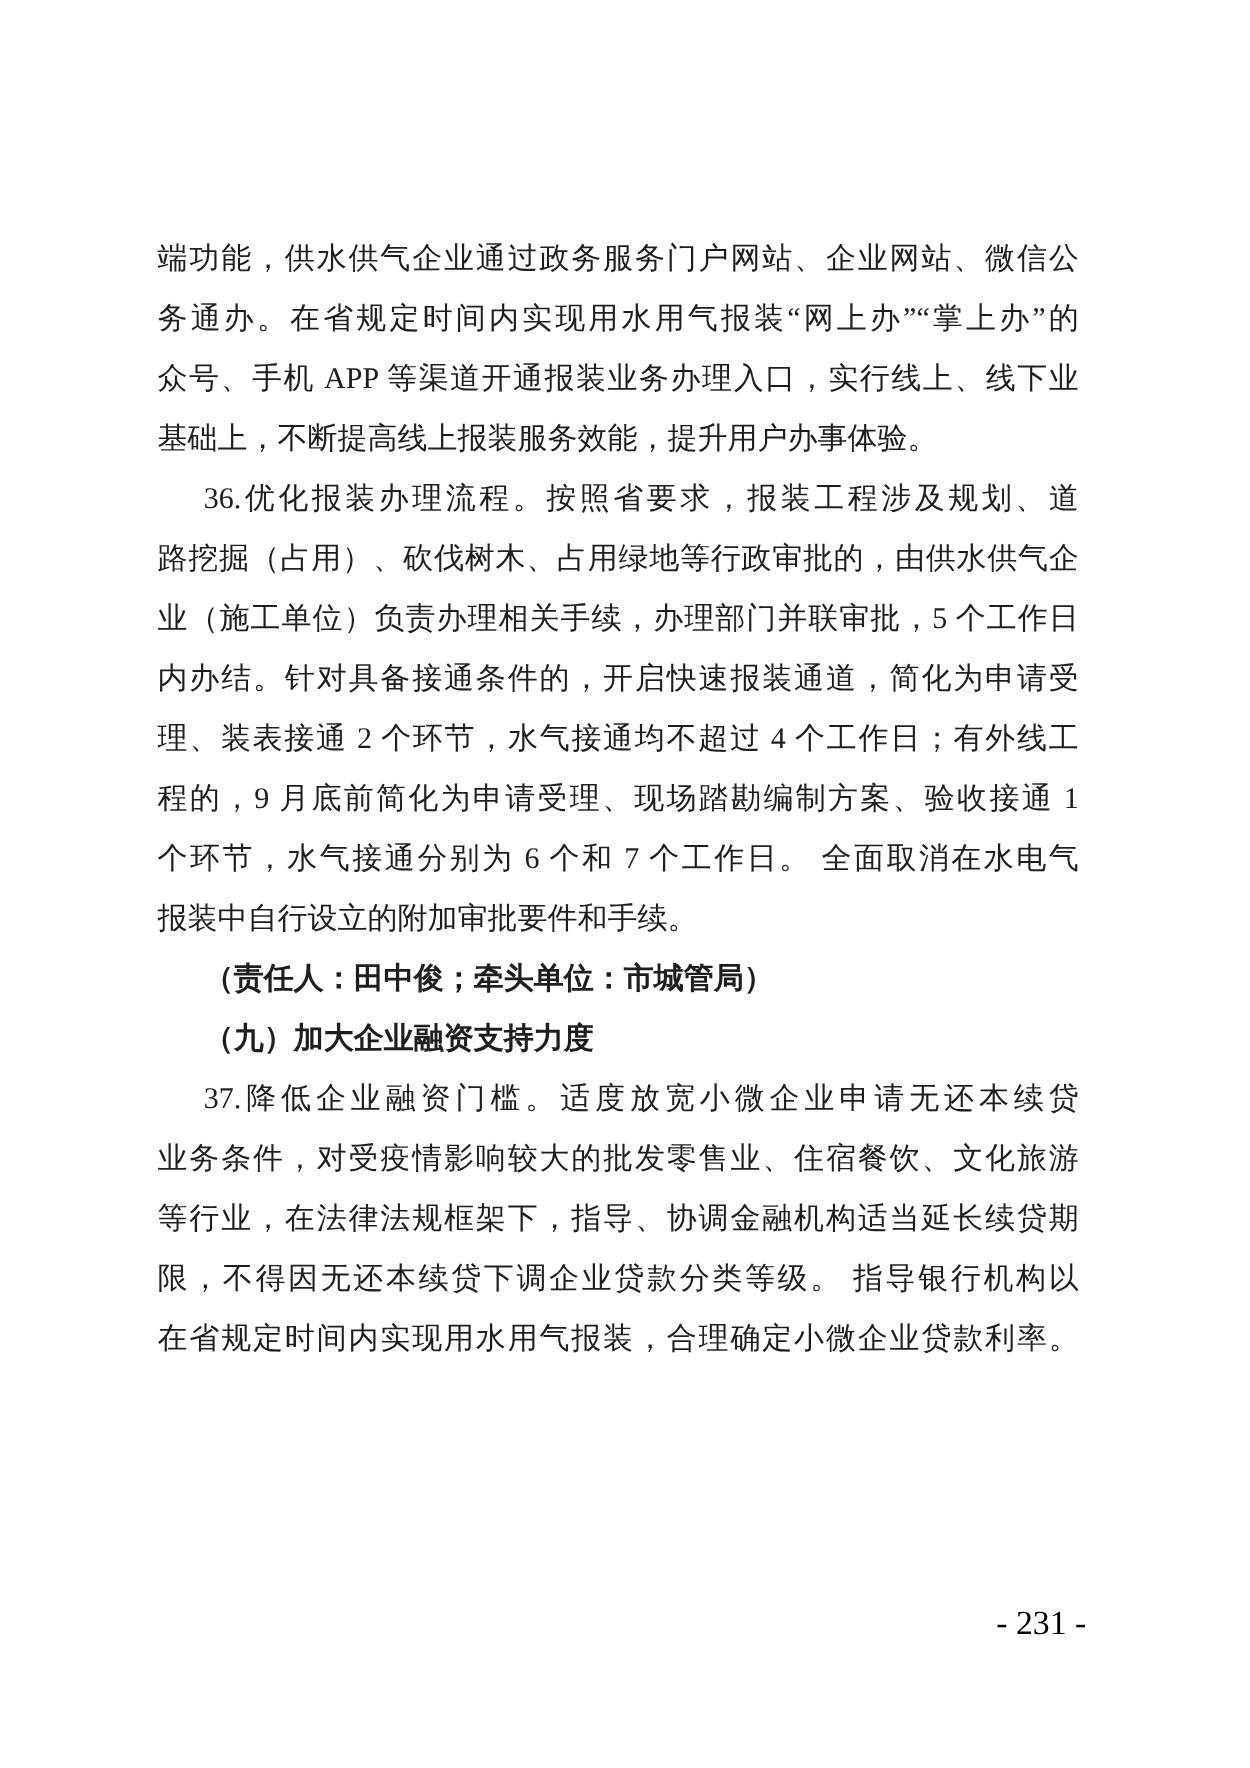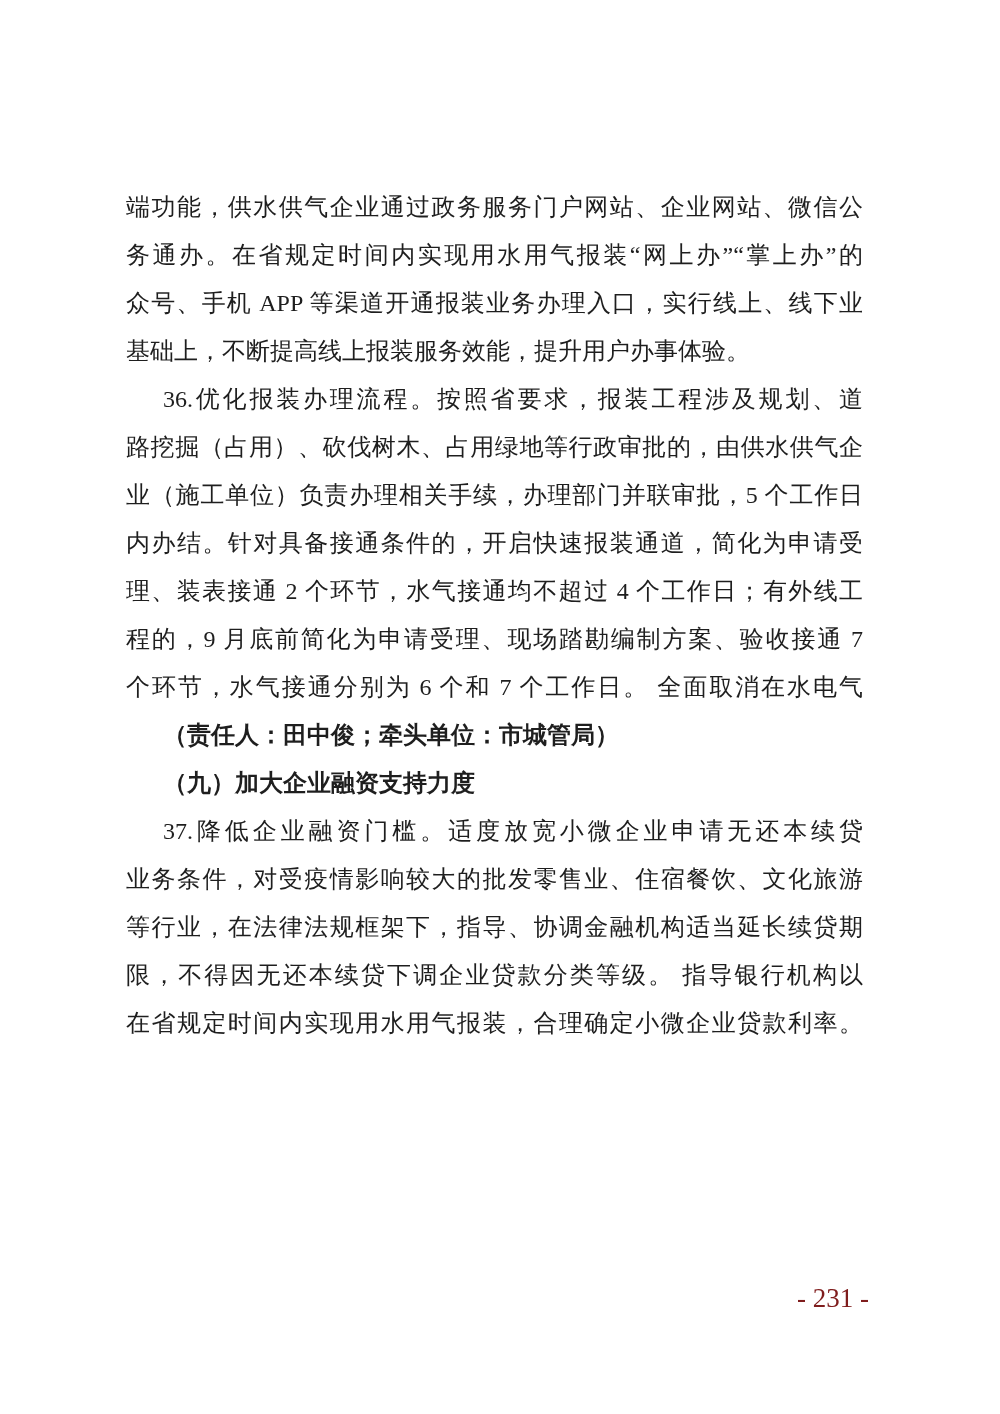--- a/index.html
+++ b/index.html
@@ -39,43 +39,44 @@
   .para.emphasis .line,
   .para.heading .line {
     font-weight: bold;
   }
   .footer {
     position: absolute;
     top: 1283px;
     right: 131px;
     font-size: 27px;
     line-height: 30px;
-    color: #7f1d1d;
+    color: #000000;
     font-family: "Liberation Serif", "DejaVu Serif", serif;
   }
 </style>
 </head>
 <body>
 
 <div class="page">
   <div id="doc-body">
       <div class="para body">
         <div class="line j">端功能，供水供气企业通过政务服务门户网站、企业网站、微信公</div>
         <div class="line j">务通办。在省规定时间内实现用水用气报装“网上办”“掌上办”的</div>
         <div class="line j">众号、手机 APP 等渠道开通报装业务办理入口，实行线上、线下业</div>
         <div class="line">基础上，不断提高线上报装服务效能，提升用户办事体验。</div>
       </div>
       <div class="para body">
         <div class="line j ind">36.优化报装办理流程。按照省要求，报装工程涉及规划、道</div>
         <div class="line j">路挖掘（占用）、砍伐树木、占用绿地等行政审批的，由供水供气企</div>
         <div class="line j">业（施工单位）负责办理相关手续，办理部门并联审批，5 个工作日</div>
         <div class="line j">内办结。针对具备接通条件的，开启快速报装通道，简化为申请受</div>
         <div class="line j">理、装表接通 2 个环节，水气接通均不超过 4 个工作日；有外线工</div>
-        <div class="line j">程的，9 月底前简化为申请受理、现场踏勘编制方案、验收接通 7</div>
+        <div class="line j">程的，9 月底前简化为申请受理、现场踏勘编制方案、验收接通 1</div>
         <div class="line j">个环节，水气接通分别为 6 个和 7 个工作日。 全面取消在水电气</div>
+        <div class="line">报装中自行设立的附加审批要件和手续。</div>
       </div>
       <div class="para emphasis">
         <div class="line ind">（责任人：田中俊；牵头单位：市城管局）</div>
       </div>
       <div class="para heading">
         <div class="line ind">（九）加大企业融资支持力度</div>
       </div>
       <div class="para body">
         <div class="line j ind">37.降低企业融资门槛。适度放宽小微企业申请无还本续贷</div>
         <div class="line j">业务条件，对受疫情影响较大的批发零售业、住宿餐饮、文化旅游</div>

